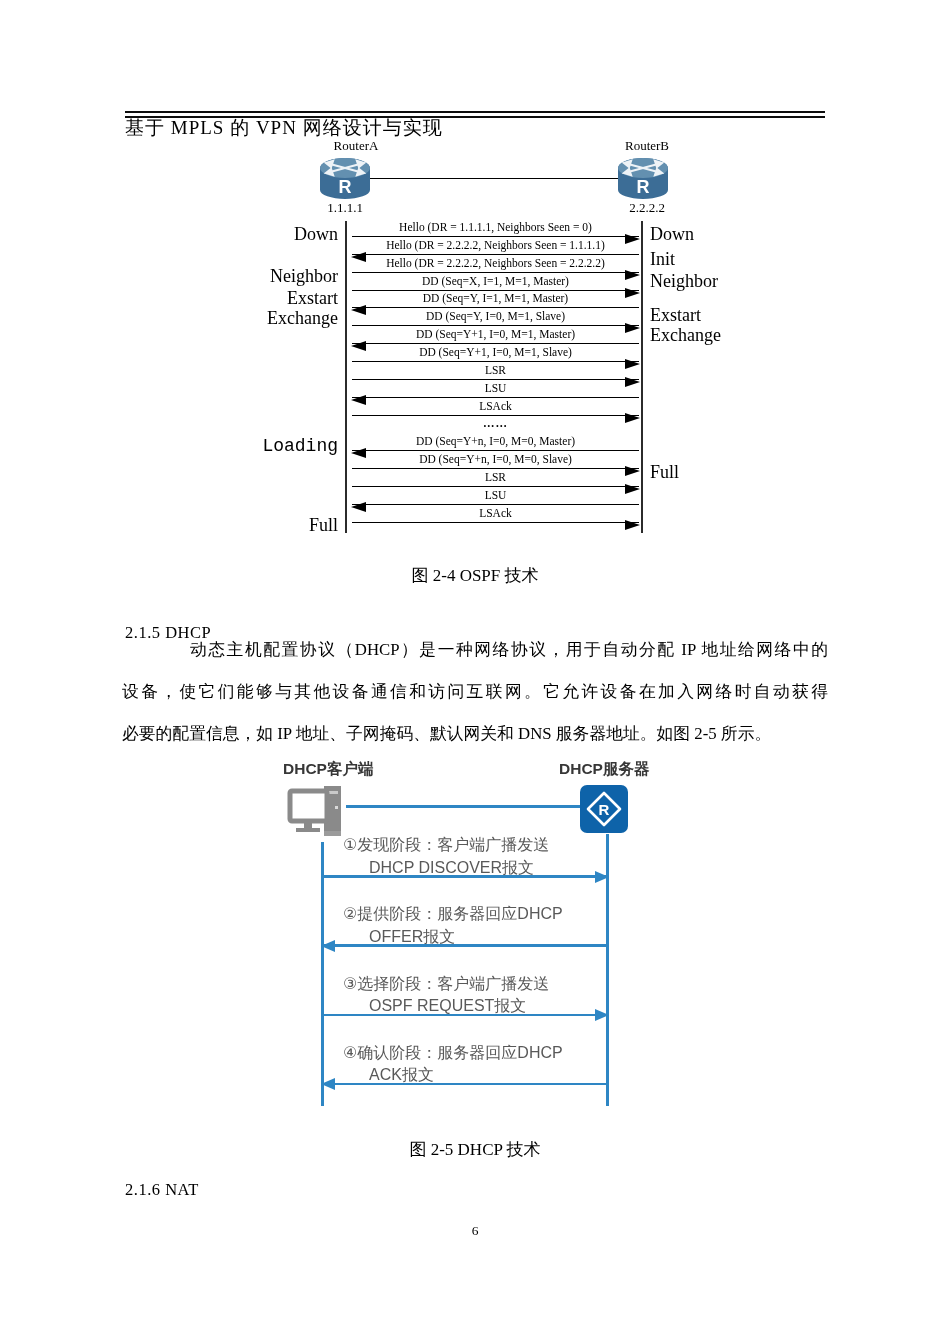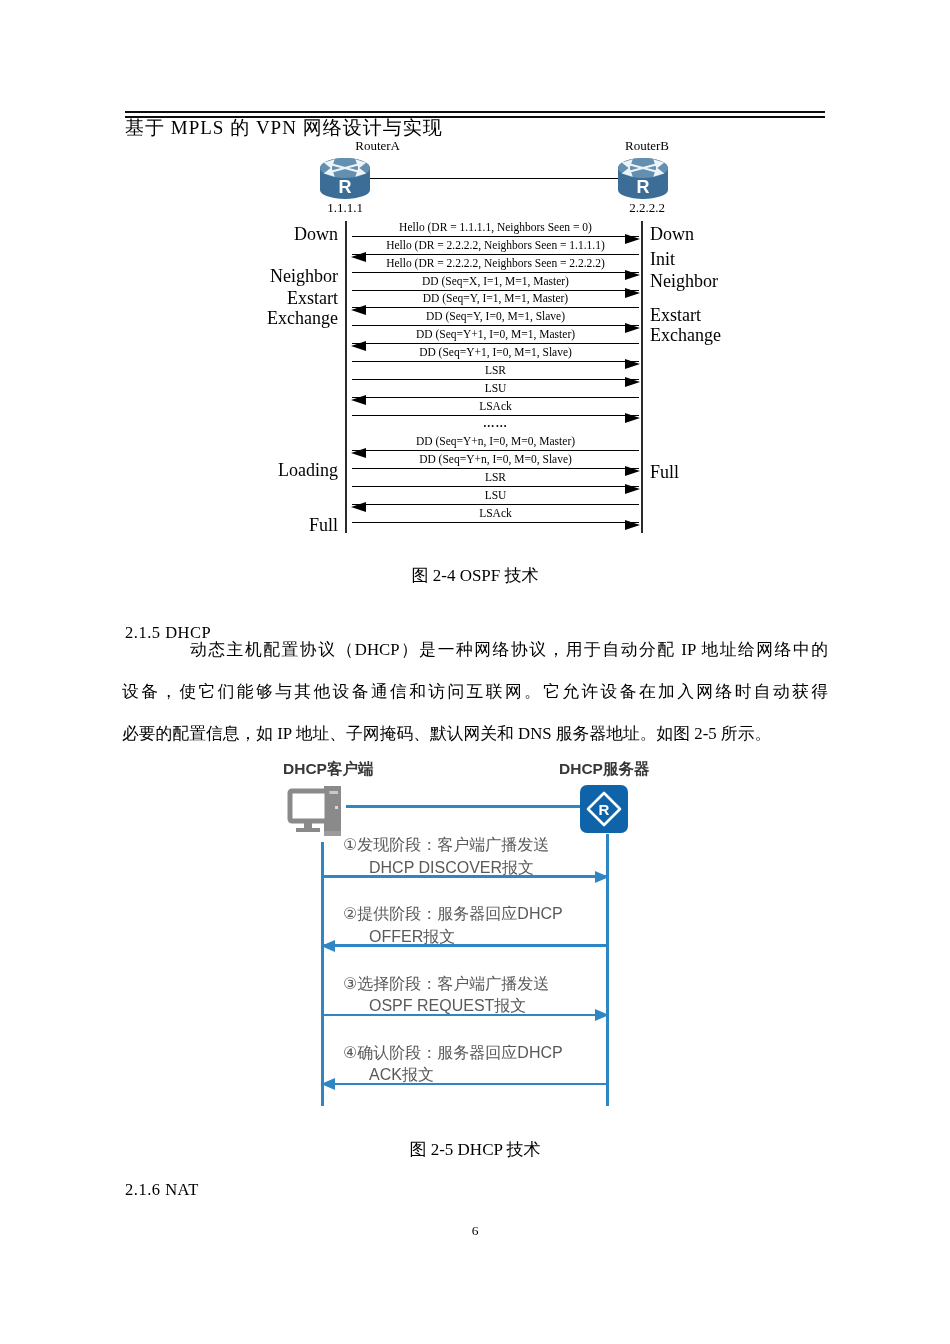--- a/index.html
+++ b/index.html
@@ -62,21 +62,21 @@
   .page-number{position:absolute;left:125px;top:1223px;width:700px;text-align:center;font-size:13.5px;}
 </style>
 </head>
 <body>
 
 <div class="page">
 
   <div class="header-title">基于 MPLS 的 VPN 网络设计与实现</div>
   <div class="header-rule"></div>
 
-  <div class="r-label" style="left:290px;top:138px;text-align:right;">RouterA</div>
+  <div class="r-label" style="left:301px;top:138px;">RouterA</div>
   <div class="r-label" style="left:592px;top:138px;">RouterB</div>
 
   <svg class="router-svg" style="left:318px;top:155px;" width="54" height="48" viewBox="0 0 54 48">
     <path d="M2,13 a25,10 0 0 1 50,0 v22 a25,9 0 0 1 -50,0 z" fill="#3c6d96"></path>
     <ellipse cx="27" cy="13" rx="25" ry="10" fill="#63900b0" style="fill:#6390b0"></ellipse>
     <g stroke="#eef3f7" stroke-width="2.2" fill="#eef3f7">
       <line x1="12" y1="9" x2="42" y2="17"></line>
         <line x1="42" y1="9" x2="12" y2="17"></line>
       <polygon points="8,8 15,6 13,12"></polygon>
         <polygon points="46,18 39,20 41,14"></polygon>
@@ -105,21 +105,21 @@
   <div class="r-ip" style="left:592px;top:200px;">2.2.2.2</div>
 
   <div class="seq-bar left"></div>
   <div class="seq-bar right"></div>
 
   <div id="ospf-states">
       <div class="state l" style="top: 224px;">Down</div>
       <div class="state l" style="top: 266px;">Neighbor</div>
       <div class="state l" style="top: 288px;">Exstart</div>
       <div class="state l" style="top: 308px;">Exchange</div>
-      <div class="state l" style="top: 460px;">Loading</div>
+      <div class="state l" style="top: 436px; font-family: Liberation Mono, monospace;">Loading</div>
       <div class="state l" style="top: 515px;">Full</div>
       <div class="state r" style="top: 224px;">Down</div>
       <div class="state r" style="top: 249px;">Init</div>
       <div class="state r" style="top: 271px;">Neighbor</div>
       <div class="state r" style="top: 305px;">Exstart</div>
       <div class="state r" style="top: 325px;">Exchange</div>
       <div class="state r" style="top: 462px;">Full</div>
     </div>
   <div id="ospf-messages">
       <div class="msg-row" style="top: 220px;">

